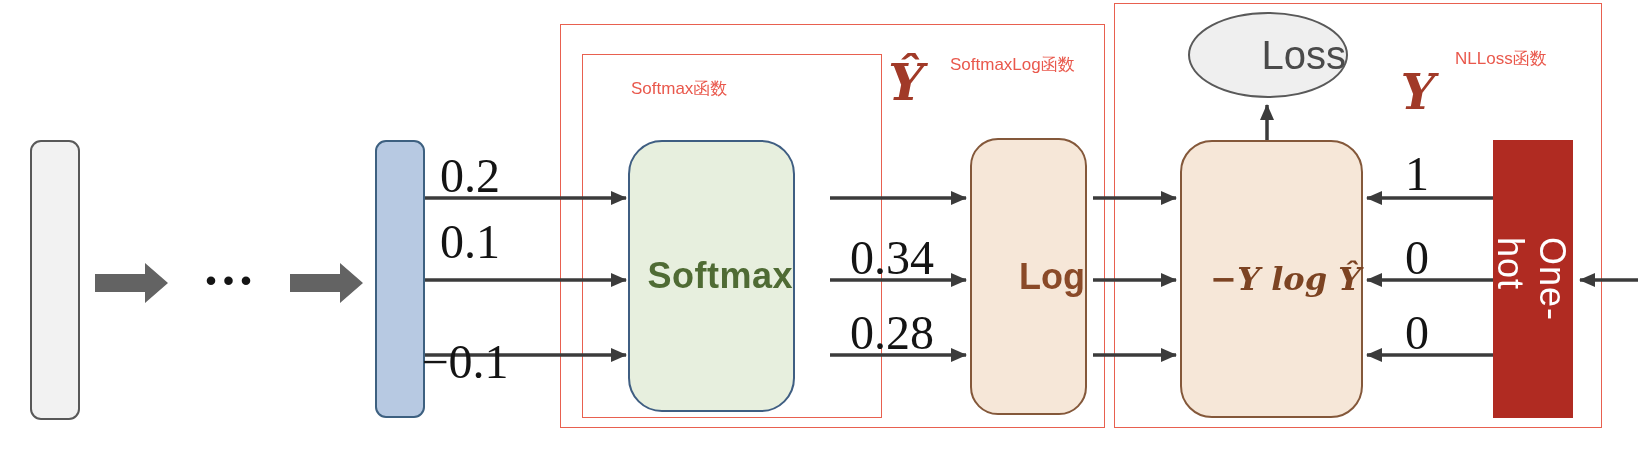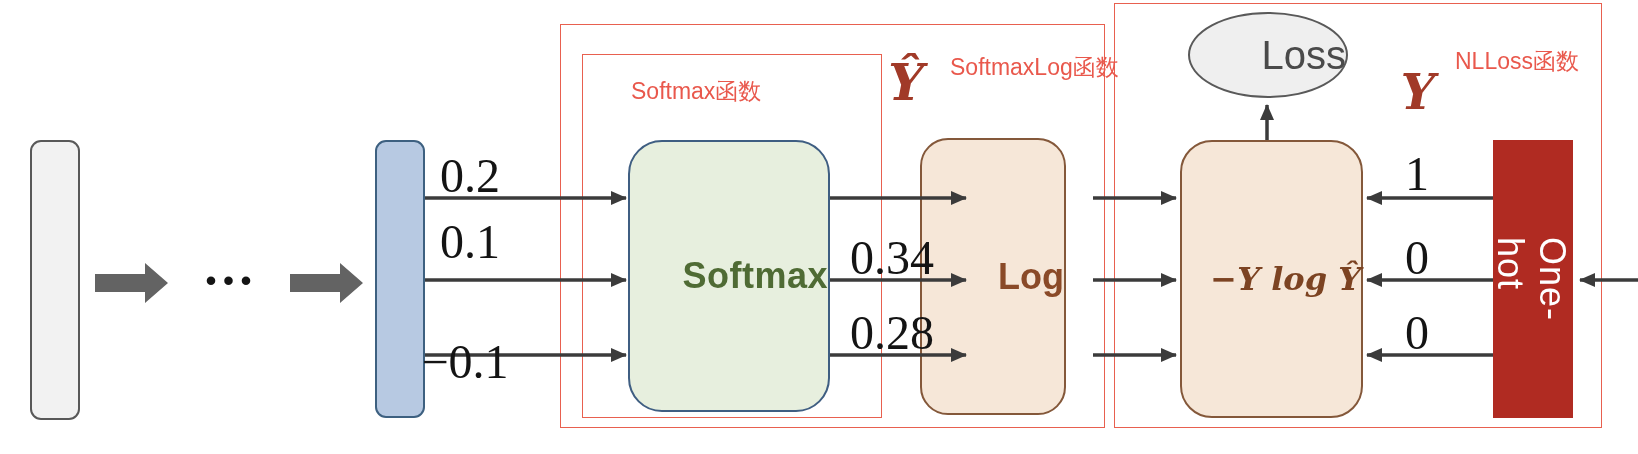--- a/index.html
+++ b/index.html
@@ -17,43 +17,43 @@
 
   
   .bar{border-radius:11px;}
   .bar-gray{left:30px;top:140px;width:50px;height:280px;
     background:#f2f2f2;border:2.5px solid #595959;}
   .bar-blue{left:375px;top:140px;width:50px;height:278px;
     background:#b7c9e2;border:2.5px solid #3d6080;}
 
   
   .node{display:flex;align-items:center;justify-content:flex-end;}
-  .softmax-box{left:628px;top:140px;width:202px;height:272px;border-radius:34px;
+  .softmax-box{left:628px;top:140px;width:167px;height:272px;border-radius:34px;
     background:#e7efde;border:2.5px solid #3f5e82;}
-  .log-box{left:920px;top:138px;width:146px;height:277px;border-radius:28px;
+  .log-box{left:970px;top:138px;width:117px;height:277px;border-radius:28px;
     background:#f6e7d8;border:2.5px solid #84583a;}
   .nll-box{left:1180px;top:140px;width:183px;height:278px;border-radius:32px;
     background:#f6e7d8;border:2.5px solid #84583a;}
   .onehot-box{left:1493px;top:140px;width:80px;height:278px;background:#b02b22;}
   .loss-ellipse{left:1188px;top:12px;width:160px;height:86px;border-radius:50%;
     background:#efefef;border:2.5px solid #595959;}
 
   .softmax-label{font-size:36px;font-weight:bold;color:#4f6b34;letter-spacing:.5px;}
   .log-label{font-size:36px;font-weight:bold;color:#8a4a28;}
   .nll-label{font-family:"DejaVu Serif","Liberation Serif",serif;
     font-style:italic;font-weight:bold;font-size:32px;color:#7c4322;}
   .loss-label{font-size:40px;color:#4a4a4a;}
   .onehot-label{font-size:36px;color:#ffffff;transform:rotate(90deg);letter-spacing:1px;}
 
   
   .red-rect{border:1.5px solid #e8604f;background:transparent;z-index:0;}
   .rect-softmax{left:582px;top:54px;width:300px;height:364px;}
   .rect-softmaxlog{left:560px;top:24px;width:545px;height:404px;}
   .rect-nlloss{left:1114px;top:3px;width:488px;height:425px;}
-  .fn-label{font-size:23px;color:#e9584c;}
+  .fn-label{font-size:17px;color:#e9584c;}
   .fn-softmax{left:631px;top:80px;}
   .fn-softmaxlog{left:950px;top:56px;}
   .fn-nlloss{left:1455px;top:50px;}
 
   
   .num{font-family:"Liberation Serif","DejaVu Serif",serif;
     font-size:48px;color:#141414;width:110px;text-align:center;}
   .sym{font-family:"DejaVu Serif","Liberation Serif",serif;
     font-style:italic;font-weight:bold;color:#a13a28;text-align:center;}
   .sym-yhat{left:870px;top:58px;width:72px;font-size:50px;}

